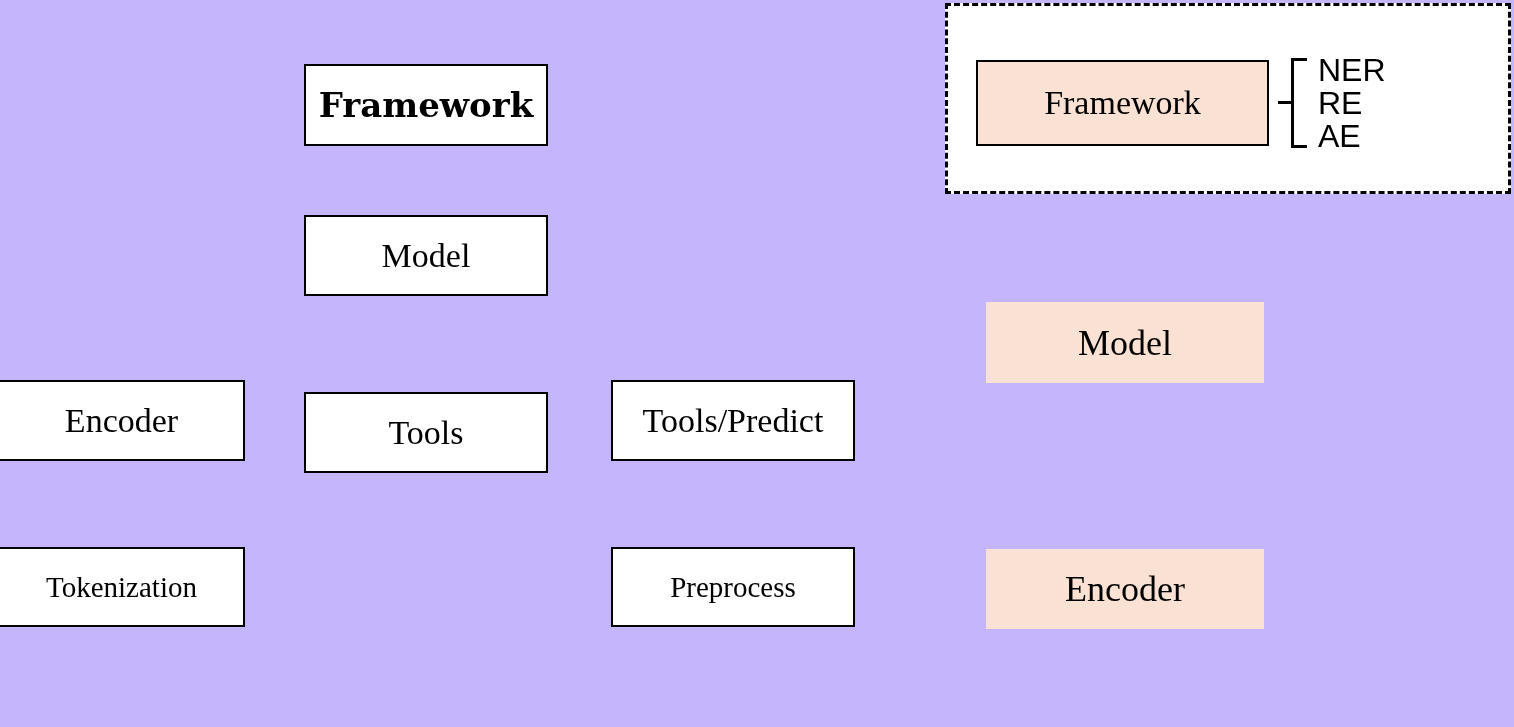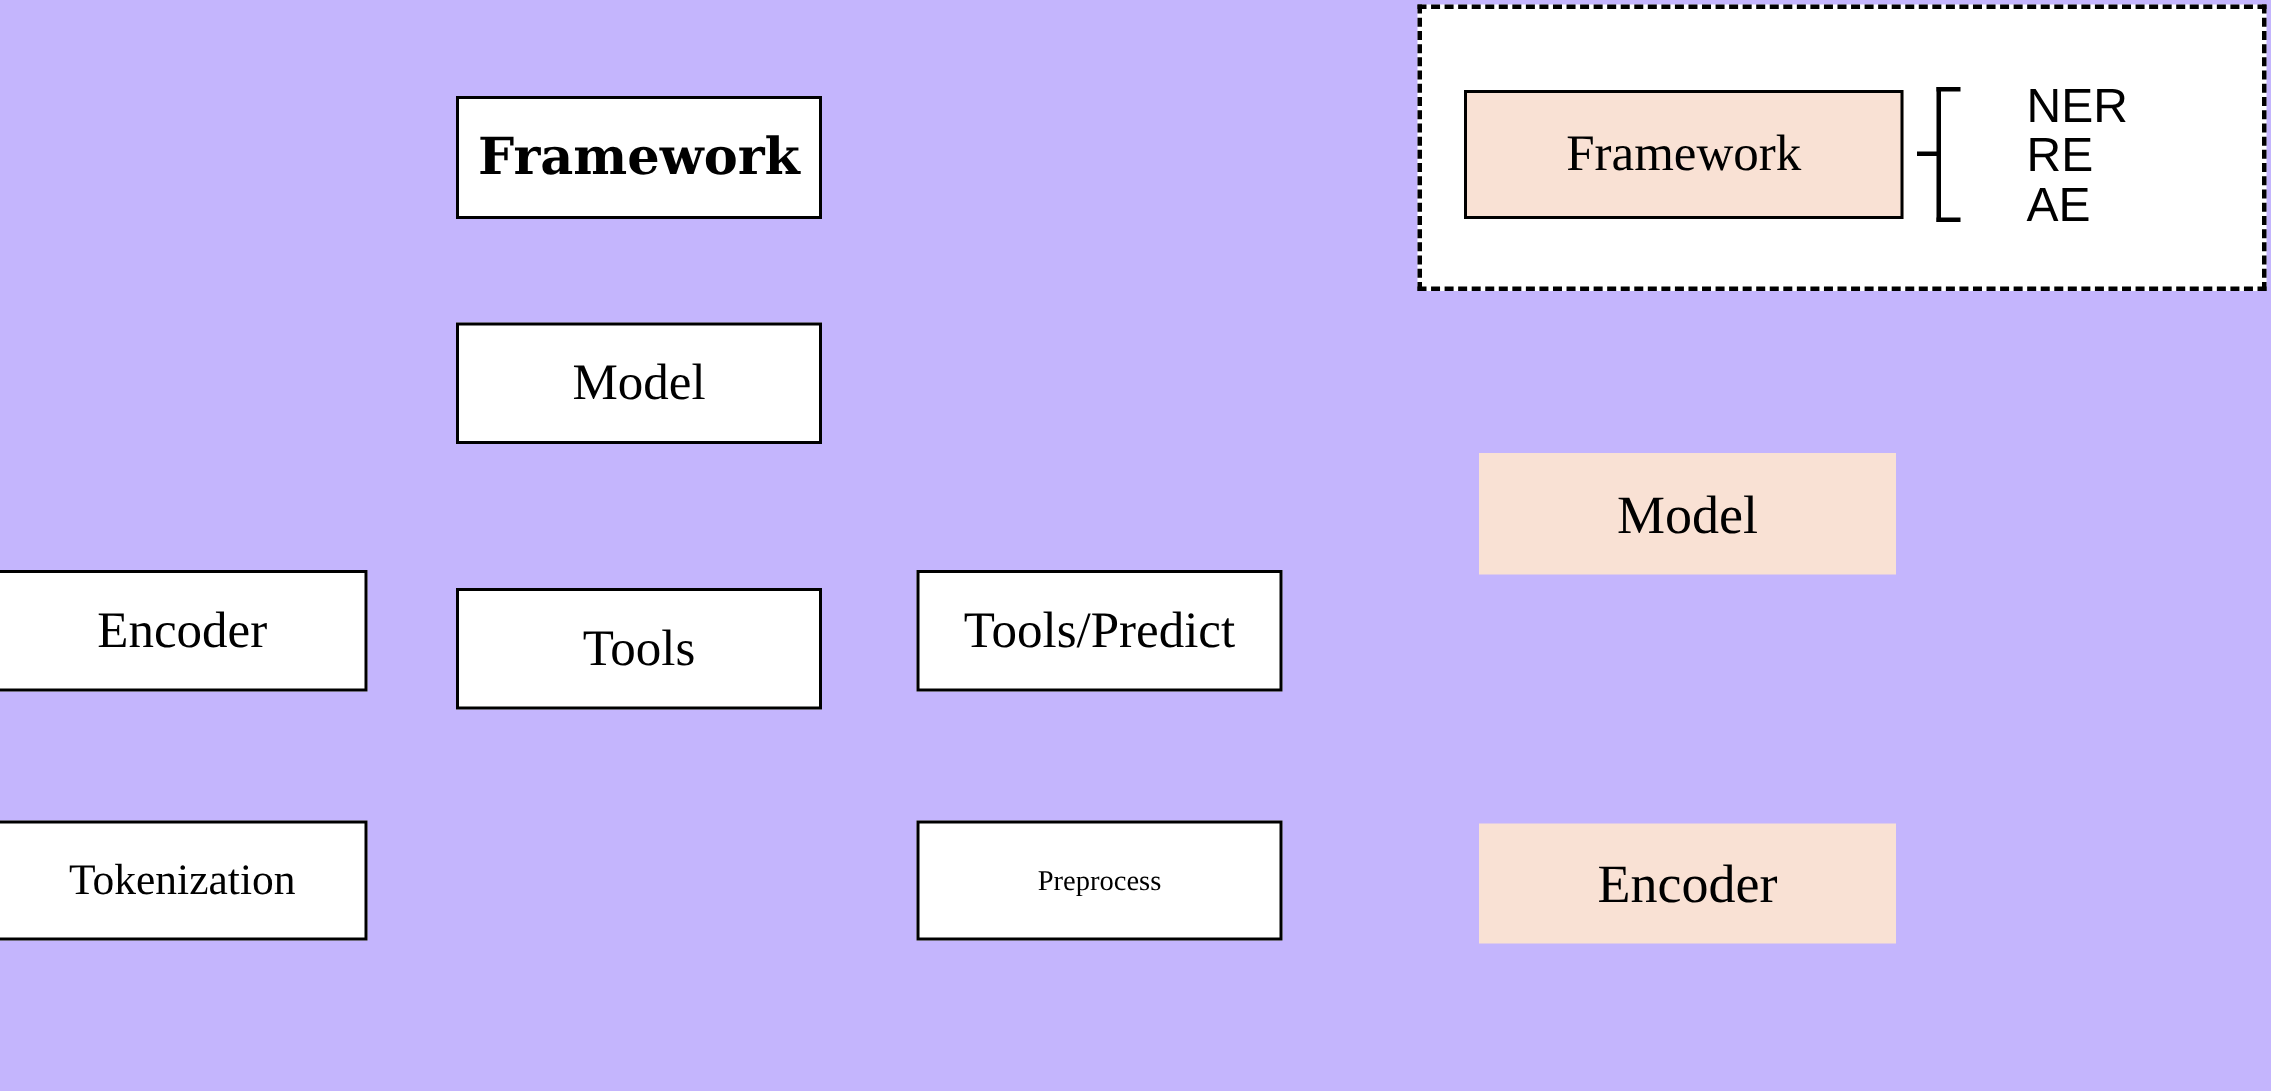--- a/index.html
+++ b/index.html
@@ -107,42 +107,42 @@
 
   <div class="node white" style="left:611px; top:380px; width:244px; height:81px; font-size:34px;">
     <span>Tools/Predict</span>
   </div>
 
   <div class="node white" style="left:-2px; top:547px; width:247px; height:80px; font-size:29px;">
     <span>Tokenization</span>
   </div>
 
 
-  <div class="node white" style="left:611px; top:547px; width:244px; height:80px; font-size:19px;">
+  <div class="node white" style="left:611px; top:547px; width:244px; height:80px; font-size:29px;">
     <span>Preprocess</span>
   </div>
 
   <div id="callout-panel" style="left:945px; top:3px; width:566px; height:191px;">
 
     <div class="node peach bordered" style="left:28px; top:54px; width:293px; height:86px; font-size:34px;">
       <span>Framework</span>
     </div>
 
     <div class="bracket" style="left:330px; top:52px; width:28px; height:90px;">
 
       <div class="arm" style="left:13px; top:0px;  width:3px;  height:90px;"></div>
 
       <div class="arm" style="left:13px; top:0px;  width:16px; height:3px;"></div>
 
       <div class="arm" style="left:13px; top:87px; width:16px; height:3px;"></div>
 
       <div class="arm" style="left:0px;  top:43px; width:14px; height:3px;"></div>
     </div>
 
-    <div class="task-list" style="left:370px; top:48px; width:120px; height:98px; font-size:32px;margin-left:33px;">
+    <div class="task-list" style="left:370px; top:48px; width:120px; height:98px; font-size:32px;">
       <div class="task">NER</div>
       <div class="task">RE</div>
       <div class="task">AE</div>
     </div>
   </div>
 
   <div class="node peach" style="left:986px; top:302px; width:278px; height:81px; font-size:36px;">
     <span>Model</span>
   </div>
 

